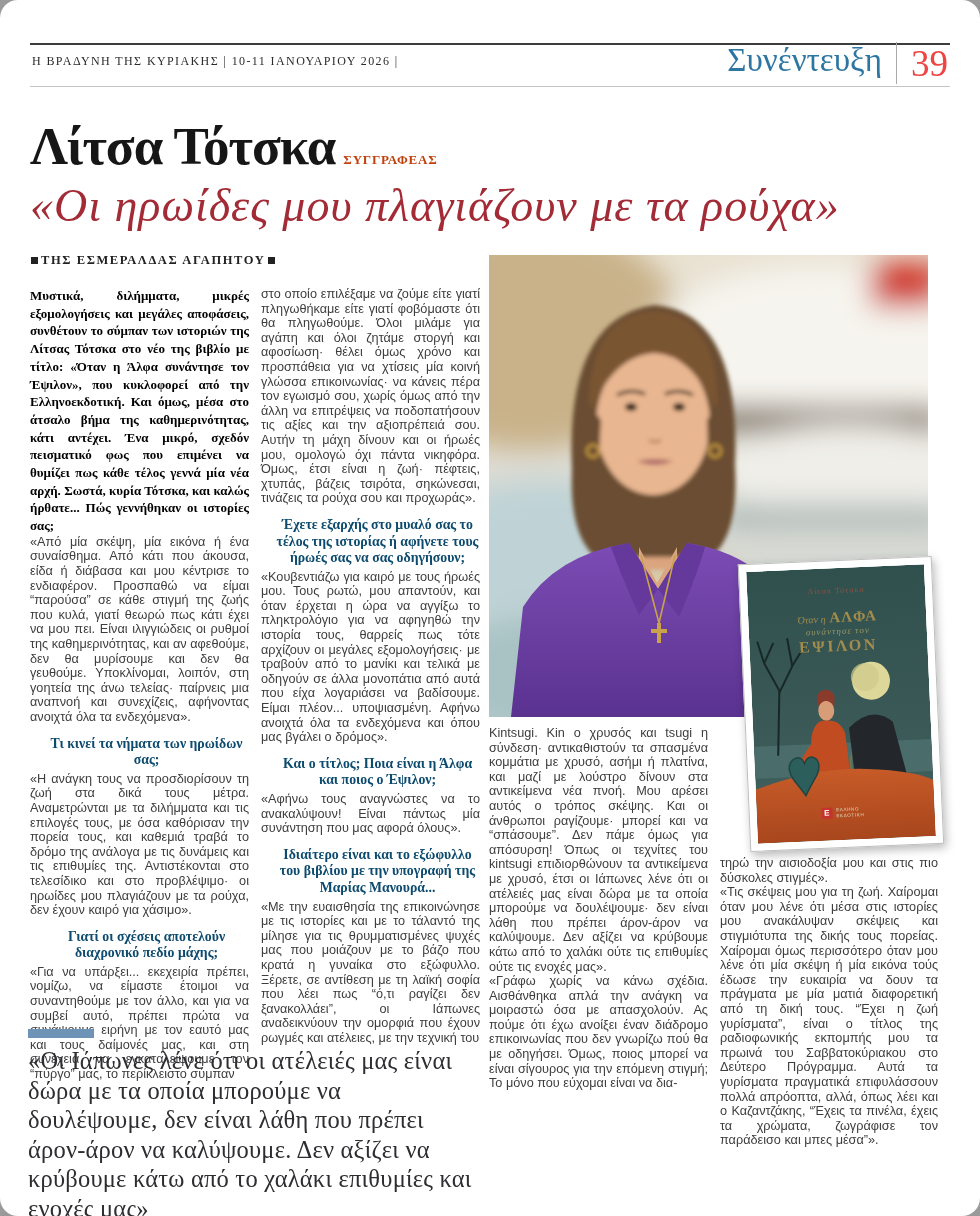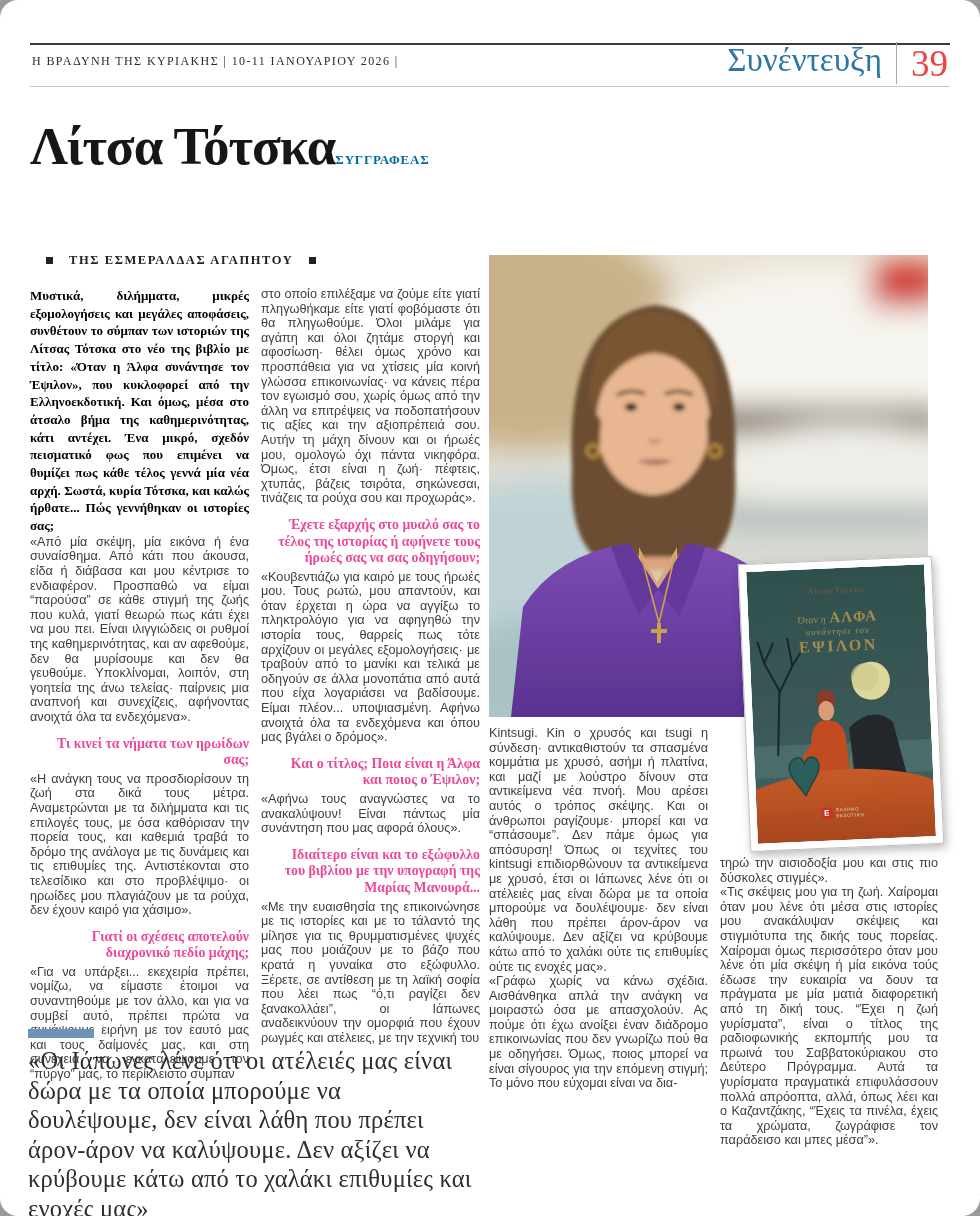--- a/index.html
+++ b/index.html
@@ -14,42 +14,42 @@
             font-family:"Liberation Serif",serif;}
   .section-block{position:absolute;right:32px;top:42px;display:flex;align-items:flex-start;gap:14px;}
   .section{font-family:"Liberation Serif",serif;font-size:33px;color:#2d76a2;}
   .hdiv{width:1px;height:42px;background:#aaaaaa;display:inline-block;}
   .pageno{font-family:"Liberation Serif",serif;font-size:37px;color:#ef4444;}
 
   
   .kicker-row{position:absolute;left:30px;top:116px;white-space:nowrap;}
   .author-name{font-family:"Liberation Serif",serif;font-weight:bold;font-size:53px;color:#161616;
                letter-spacing:-1px;}
-  .author-role{font-family:"Liberation Serif",serif;font-weight:bold;font-size:13px;color:#0369a1;
-               letter-spacing:.8px;}
+  .author-role{font-family:"Liberation Serif",serif;font-weight:bold;font-size:13px;color:#c2410c;
+               letter-spacing:.8px;margin-left:8px;}
   .headline{position:absolute;left:30px;top:178px;width:930px;margin:0;
             font-family:"Liberation Serif",serif;font-style:italic;font-weight:normal;
             font-size:46px;line-height:56px;color:#a32b36;letter-spacing:1px;white-space:nowrap;}
-  .byline{position:absolute;left:46px;top:253px;font-family:"Liberation Serif",serif;font-weight:bold;
-          font-size:12.5px;letter-spacing:1.6px;color:#222;display:flex;align-items:center;gap:16px;}
+  .byline{position:absolute;left:31px;top:253px;font-family:"Liberation Serif",serif;font-weight:bold;
+          font-size:12.5px;letter-spacing:1.6px;color:#222;display:flex;align-items:center;gap:3px;}
   .sq{width:7px;height:7px;background:#222;display:inline-block;}
 
   
   .col{position:absolute;}
   #colA{left:30px; top:287px; width:219px;}
   #colB{left:261px;top:287px; width:219px;}
   #colC{left:489px;top:726px; width:219px;}
   #colD{left:720px;top:856px; width:218px;}
   .blk{margin:0;}
   .blk.intro{font-family:"Liberation Serif",serif;font-weight:bold;font-size:13px;line-height:17.7px;
              text-align:justify;color:#000000;}
   .blk.a{font-family:"Liberation Sans",sans-serif;font-size:12.7px;line-height:14.6px;
          text-align:justify;color:#3d3d3d;}
   .blk.q{font-family:"Liberation Serif",serif;font-weight:bold;font-size:13.8px;line-height:16.6px;
-         color:#ec4899;padding-left:14px;margin:11px 0 3px 0;text-align:right;}
+         color:#0c4a6e;padding-left:14px;margin:11px 0 3px 0;text-align:center;}
 
   
   .quote-bar{position:absolute;left:28px;top:1029px;width:66px;height:9px;background:#6d94b6;}
   .pull-quote{position:absolute;left:28px;top:1046px;width:448px;margin:0;
               font-family:"Liberation Serif",serif;font-size:24.5px;line-height:29.6px;
               color:#2e2e32;letter-spacing:.2px;}
 
   
   .photo{position:absolute;left:489px;top:255px;width:439px;height:462px;margin:0;overflow:hidden;}
   .photo svg{display:block;}
@@ -88,20 +88,21 @@
   <div class="section-block">
     <span class="section">Συνέντευξη</span>
     <span class="hdiv"></span>
     <span class="pageno">39</span>
   </div>
   <div class="rule rule-header"></div>
 
   <div class="kicker-row">
     <span class="author-name">Λίτσα Τότσκα</span><span class="author-role">ΣΥΓΓΡΑΦΕΑΣ</span>
   </div>
+  <h1 class="headline">«Οι ηρωίδες μου πλαγιάζουν με τα ρούχα»</h1>
   <div class="byline">
     <span class="sq"></span>
     <span>ΤΗΣ ΕΣΜΕΡΑΛΔΑΣ ΑΓΑΠΗΤΟΥ</span>
     <span class="sq"></span>
   </div>
 
   <section class="col" id="colA">
       <p class="blk intro">Μυστικά, διλήμματα, μικρές εξομολογήσεις και μεγάλες αποφάσεις, συνθέτουν το σύμπαν των ιστοριών της Λίτσας Τότσκα στο νέο της βιβλίο με τίτλο: «Όταν η Άλφα συνάντησε τον Έψιλον», που κυκλοφορεί από την Ελληνοεκδοτική. Και όμως, μέσα στο άτσαλο βήμα της καθημερινότητας, κάτι αντέχει. Ένα μικρό, σχεδόν πεισματικό φως που επιμένει να θυμίζει πως κάθε τέλος γεννά μία νέα αρχή. Σωστά, κυρία Τότσκα, και καλώς ήρθατε... Πώς γεννήθηκαν οι ιστορίες σας;</p>
       <p class="blk a">«Από μία σκέψη, μία εικόνα ή ένα συναίσθημα. Από κάτι που άκουσα, είδα ή διάβασα και μου κέντρισε το ενδιαφέρον. Προσπαθώ να είμαι “παρούσα” σε κάθε στιγμή της ζωής που κυλά, γιατί θεωρώ πως κάτι έχει να μου πει. Είναι ιλιγγιώδεις οι ρυθμοί της καθημερινότητας, και αν αφεθούμε, δεν θα μυρίσουμε και δεν θα γευθούμε. Υποκλίνομαι, λοιπόν, στη γοητεία της άνω τελείας· παίρνεις μια αναπνοή και συνεχίζεις, αφήνοντας ανοιχτά όλα τα ενδεχόμενα».</p>
       <p class="blk q">Τι κινεί τα νήματα των ηρωίδων σας;</p>

